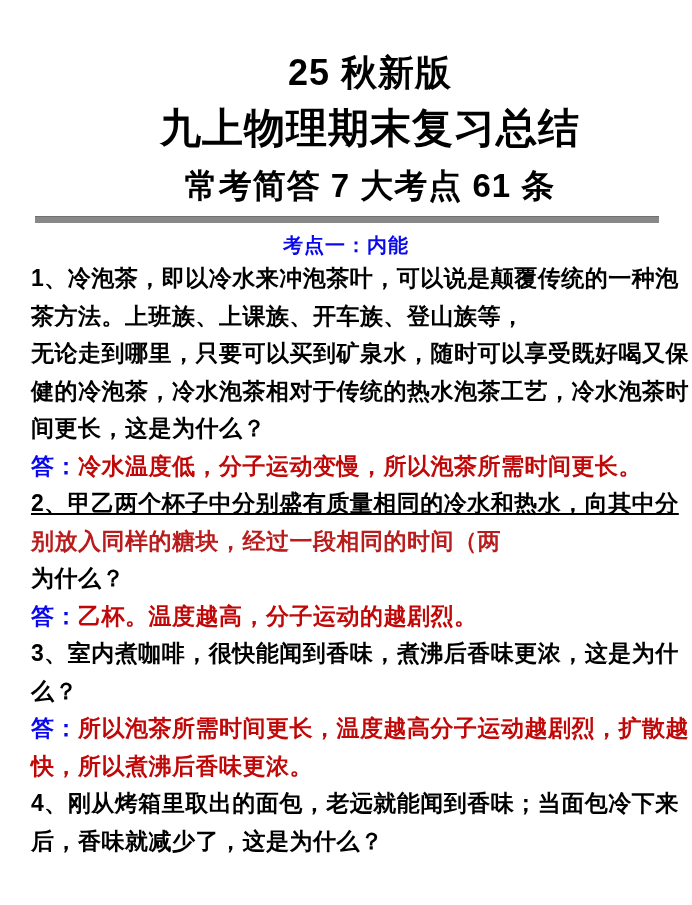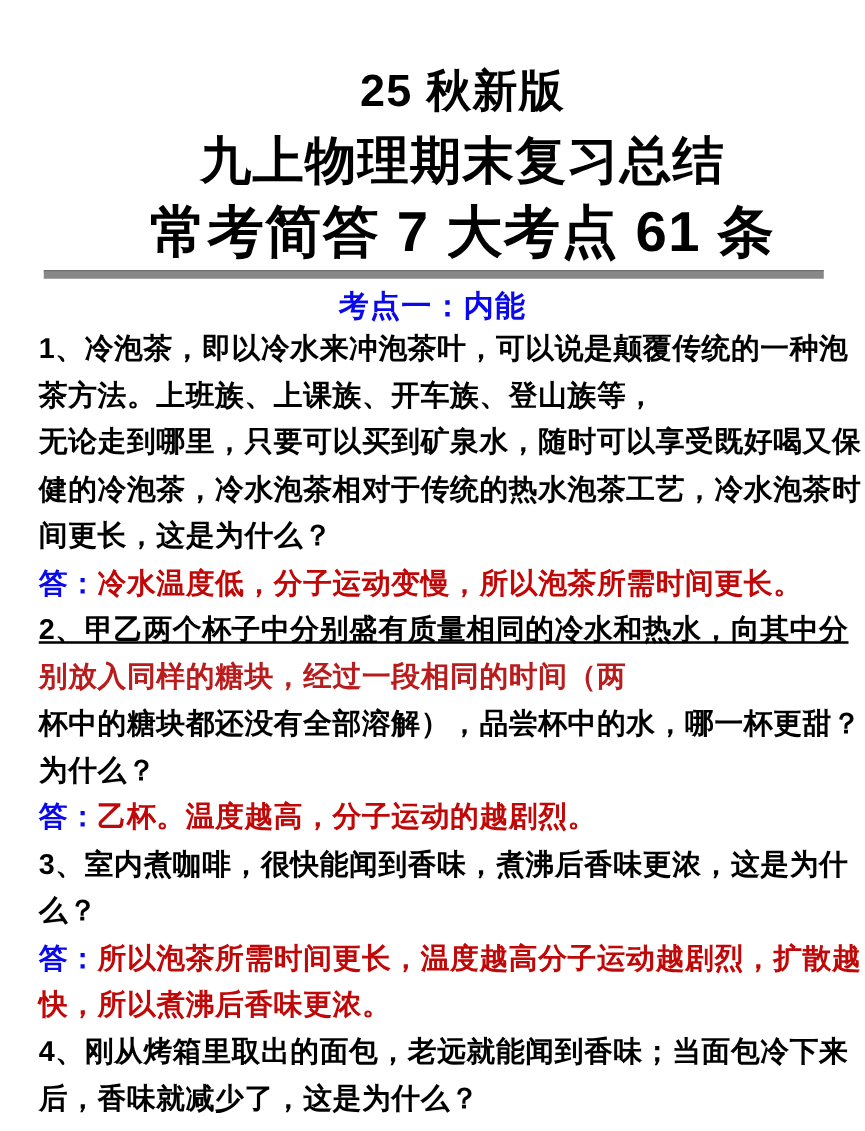--- a/index.html
+++ b/index.html
@@ -27,34 +27,34 @@
     font-size: 36px;
     line-height: 54px;
     letter-spacing: 1px;
   }
   .title-l2 {
     font-size: 41px;
     line-height: 57px;
     letter-spacing: 1px;
   }
   .title-l3 {
-    font-size: 45px;
+    font-size: 33px;
     line-height: 57px;
     letter-spacing: 1px;
   }
   .divider {
     height: 6px;
     background: #888888;
     margin: 2px 33px 0 35px;
     border-top: 1px solid #6f6f6f;
   }
   .section-heading {
     margin-top: 9px;
     text-align: center;
-    font-size: 24px;
+    font-size: 20px;
     line-height: 27px;
     letter-spacing: 1px;
   }
   .body-text {
     margin-top: 1px;
     padding-left: 31px;
     padding-right: 20px;
     font-size: 23px;
   }
   .line {
@@ -81,21 +81,20 @@
 
   <div class="body-text" id="body-lines">
       <div class="line" style="color: rgb(0, 0, 0);">1、冷泡茶，即以冷水来冲泡茶叶，可以说是颠覆传统的一种泡</div>
       <div class="line" style="color: rgb(0, 0, 0);">茶方法。上班族、上课族、开车族、登山族等，</div>
       <div class="line" style="color: rgb(0, 0, 0);">无论走到哪里，只要可以买到矿泉水，随时可以享受既好喝又保</div>
       <div class="line" style="color: rgb(0, 0, 0);">健的冷泡茶，冷水泡茶相对于传统的热水泡茶工艺，冷水泡茶时</div>
       <div class="line" style="color: rgb(0, 0, 0);">间更长，这是为什么？</div>
       <div class="line"><span style="color: rgb(9, 9, 236);">答：</span><span style="color: rgb(192, 8, 8);">冷水温度低，分子运动变慢，所以泡茶所需时间更长。</span></div>
       <div class="line" style="color: rgb(0, 0, 0); text-decoration: underline;">2、甲乙两个杯子中分别盛有质量相同的冷水和热水，向其中分</div>
       <div class="line" style="color: #b91c1c;">别放入同样的糖块，经过一段相同的时间（两</div>
-      <div class="line" style="color: rgb(0, 0, 0);">杯中的糖块都还没有全部溶解），品尝杯中的水，哪一杯更甜？</div>
       <div class="line" style="color: rgb(0, 0, 0);">为什么？</div>
       <div class="line"><span style="color: rgb(9, 9, 236);">答：</span><span style="color: rgb(192, 8, 8);">乙杯。温度越高，分子运动的越剧烈。</span></div>
       <div class="line" style="color: rgb(0, 0, 0);">3、室内煮咖啡，很快能闻到香味，煮沸后香味更浓，这是为什</div>
       <div class="line" style="color: rgb(0, 0, 0);">么？</div>
       <div class="line"><span style="color: rgb(9, 9, 236);">答：</span><span style="color: rgb(192, 8, 8);">所以泡茶所需时间更长，温度越高分子运动越剧烈，扩散越</span></div>
       <div class="line" style="color: rgb(192, 8, 8);">快，所以煮沸后香味更浓。</div>
       <div class="line" style="color: rgb(0, 0, 0);">4、刚从烤箱里取出的面包，老远就能闻到香味；当面包冷下来</div>
       <div class="line" style="color: rgb(0, 0, 0);">后，香味就减少了，这是为什么？</div>
     </div>
 

